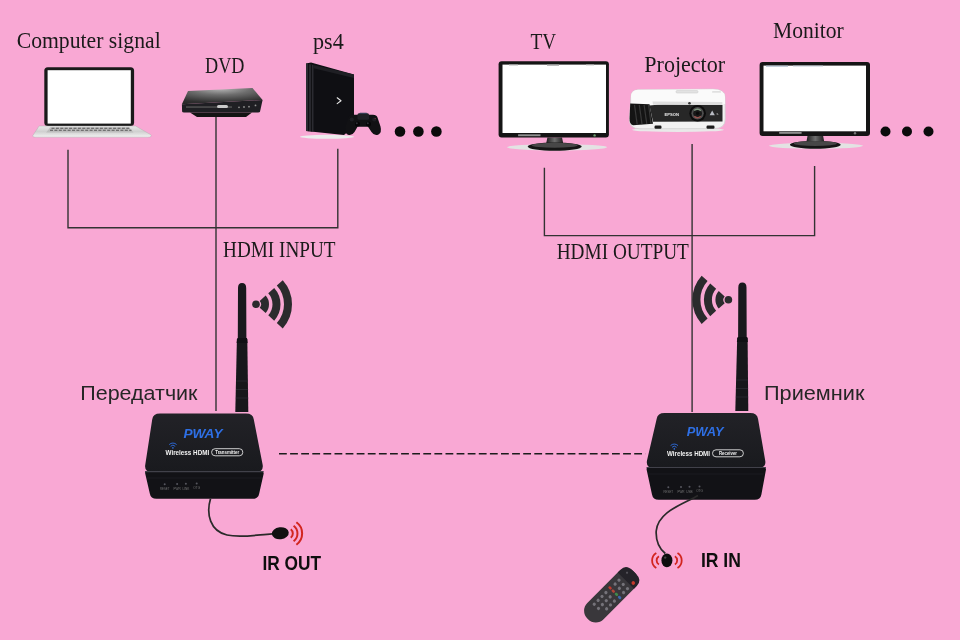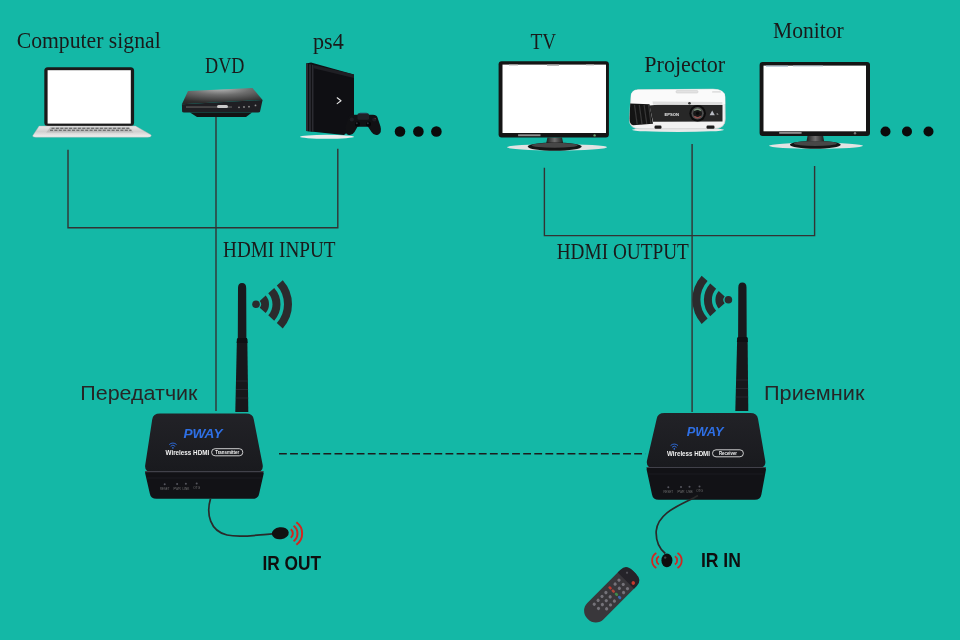--- a/index.html
+++ b/index.html
@@ -1,16 +1,16 @@
 <!DOCTYPE html>
 <html><head>
 <meta charset="utf-8">
 <style>
   html,body{margin:0;padding:0;background:#fff;}
-  #stage{position:relative;width:960px;height:640px;overflow:hidden;background:#14b8a6;}
+  #stage{position:relative;width:960px;height:640px;overflow:hidden;background:#f9a8d4;}
   svg{display:block;}
 </style>
 </head>
 <body>
 <div id="stage">
 <svg width="960" height="640" viewBox="0 0 960 640">
 <defs>
   <linearGradient id="lapbase" x1="0" y1="0" x2="0" y2="1">
     <stop offset="0" stop-color="#e9e9e9"></stop>
           <stop offset="0.5" stop-color="#d0d0d0"></stop>

